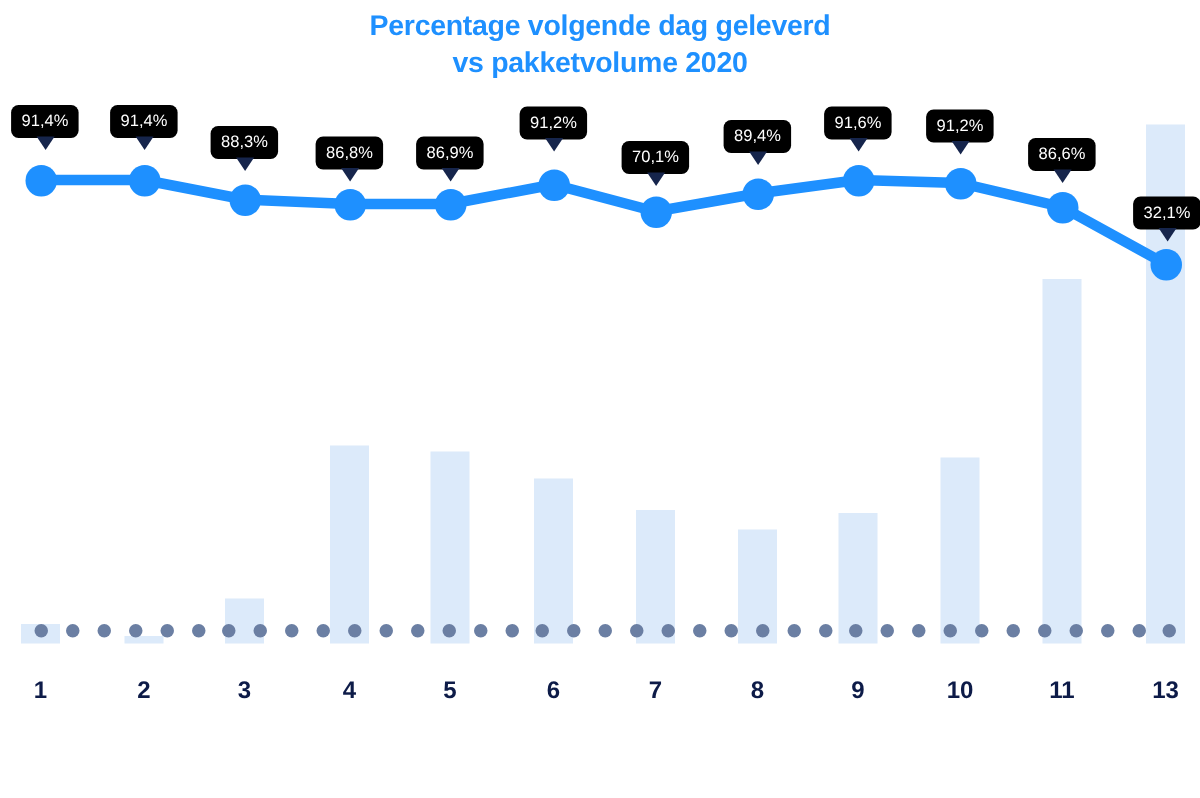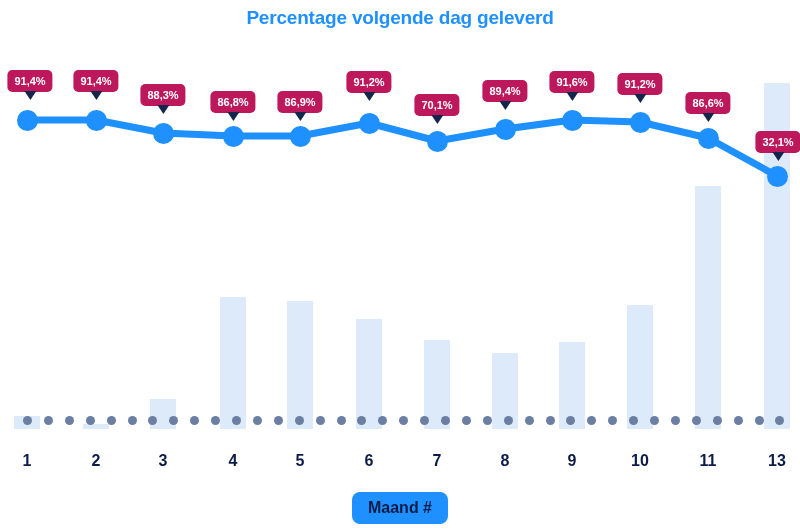--- a/index.html
+++ b/index.html
@@ -56,24 +56,24 @@
     width:21px;height:21px;
     margin-left:-10.5px;margin-top:-10.5px;
     border-radius:50%;
     background:#1e90ff;
   }
 
   
   .tip{
     position:absolute;
     transform:translateX(-50%);
-    background:#be185d;
+    background:#000000;
     color:#ffffff;
     font-size:11px;
-    font-weight:700;
+    font-weight:400;
     padding:5px 7px 5px 7px;
     border-radius:5px;
     white-space:nowrap;
     line-height:12px;
   }
   .tip::after{
     content:"";
     position:absolute;
     left:50%;margin-left:-6px;
     bottom:-8px;
@@ -110,20 +110,21 @@
     line-height:18px;
   }
 </style>
 </head>
 <body>
 
 <div id="chart-root">
 
   <div class="chart-title">
     <span>Percentage volgende dag geleverd</span>
+    <span class="line2">vs pakketvolume 2020</span>
   </div>
 
   <div class="plot">
 
     <div id="bars-layer">
         <div class="bar" style="left: 14px; height: 13px;"></div>
         <div class="bar" style="left: 83px; height: 5px;"></div>
         <div class="bar" style="left: 150px; height: 30px;"></div>
         <div class="bar" style="left: 220px; height: 132px;"></div>
         <div class="bar" style="left: 287px; height: 128px;"></div>
@@ -219,15 +220,14 @@
       <div class="xtick" style="left: 300px;">5</div>
       <div class="xtick" style="left: 369px;">6</div>
       <div class="xtick" style="left: 437px;">7</div>
       <div class="xtick" style="left: 505px;">8</div>
       <div class="xtick" style="left: 572px;">9</div>
       <div class="xtick" style="left: 640px;">10</div>
       <div class="xtick" style="left: 708px;">11</div>
       <div class="xtick" style="left: 777px;">13</div>
     </div>
 
-  <div class="axis-pill">Maand #</div>
 
 </div>
 
 </body></html>

